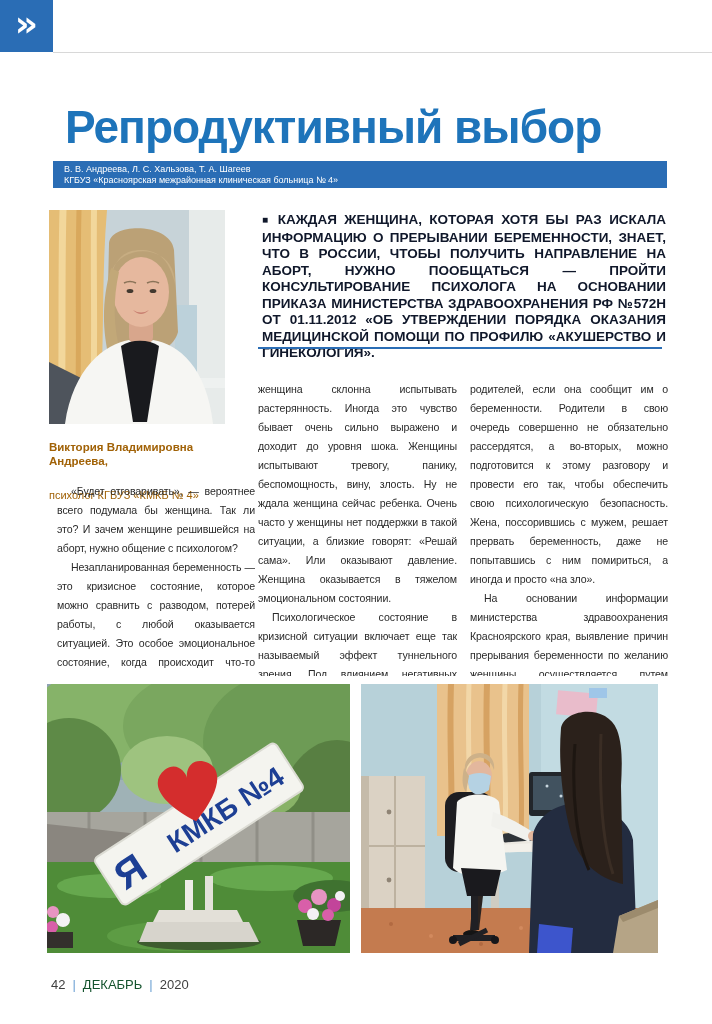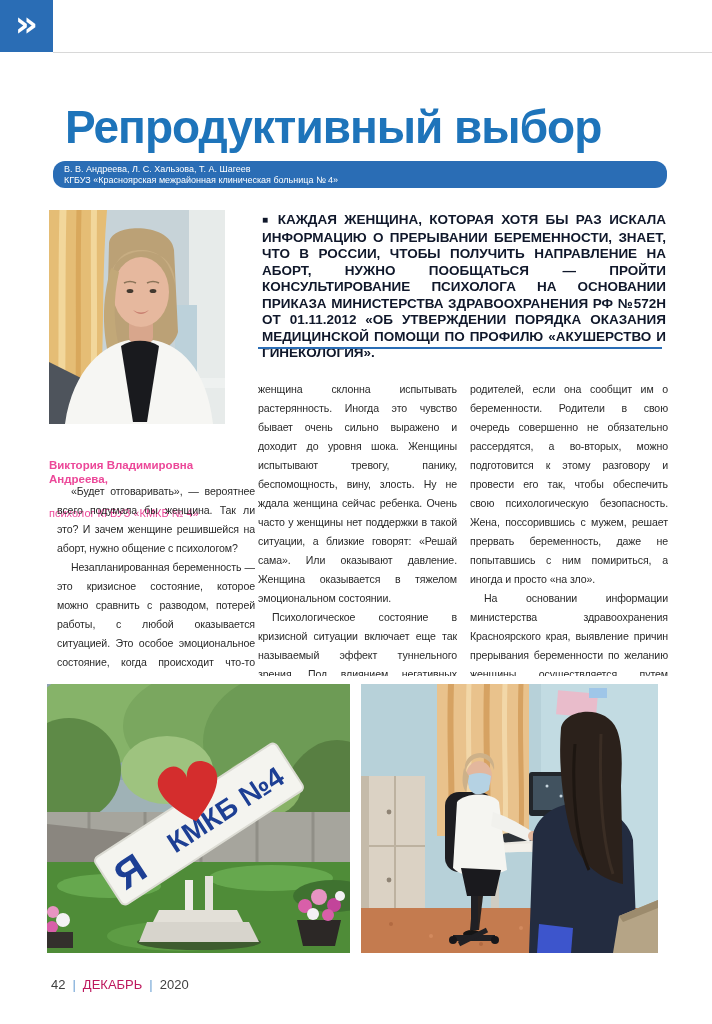--- a/index.html
+++ b/index.html
@@ -7,44 +7,44 @@
         font-family:"Liberation Sans",sans-serif;}
   .corner{position:absolute;left:0;top:0;width:53px;height:52px;background:#2a6db5;
           display:flex;align-items:center;justify-content:center;}
   .chev{color:#ffffff;font-size:36px;font-weight:bold;line-height:1;margin-top:-4px;
         font-family:"DejaVu Sans",sans-serif;}
   .top-rule{position:absolute;left:53px;top:52px;right:0;height:1px;background:#d8d8d8;}
   .title{position:absolute;left:53px;top:88px;margin:12px;width:640px;
          font-size:46px;font-weight:bold;letter-spacing:-1px;color:#1e74ba;}
   .author-bar{position:absolute;left:53px;top:161px;width:614px;height:27px;background:#2a6db5;
               color:#ffffff;font-size:9px;line-height:11px;padding-top:3px;box-sizing:border-box;
-              padding-left:11px;border-radius:12px;}
+              padding-left:11px;}
   .portrait{position:absolute;left:49px;top:210px;width:176px;height:214px;}
   .portrait svg{display:block;}
-  .caption{position:absolute;left:49px;top:458px;width:206px;color:#ec4899;}
+  .caption{position:absolute;left:49px;top:440px;width:206px;color:#a16207;}
   .caption .cap-name{font-size:11.5px;font-weight:bold;line-height:14px;}
   .caption .cap-role{font-size:11px;line-height:14px;margin-top:20px;}
   .lead{position:absolute;left:262px;top:212px;width:404px;color:#0f172a;
         font-size:13.5px;font-weight:bold;line-height:16.5px;text-align:justify;}
   .lead .bullet{font-size:10px;margin-right:6px;position:relative;top:-1px;}
   .lead-rule{position:absolute;left:258px;top:347px;width:404px;height:2px;background:#2a6db5;}
   .col{position:absolute;color:#2a2a2a;font-size:10.6px;line-height:19px;text-align:justify;
        letter-spacing:-0.1px;overflow:hidden;}
   .col p{margin:0;text-indent:14px;}
   .col p.cont{text-indent:0;}
   .col-1{left:57px;top:482px;width:198px;height:194px;}
   .col-2{left:258px;top:380px;width:199px;height:296px;}
   .col-3{left:470px;top:380px;width:198px;height:296px;}
   .photo{position:absolute;overflow:hidden;}
   .photo svg{display:block;}
   .photo-sign{left:47px;top:684px;width:303px;height:269px;}
   .photo-consult{left:361px;top:684px;width:297px;height:269px;}
   .footer{position:absolute;left:51px;top:977px;font-size:13px;color:#3f3f3f;}
   .footer .sep{color:#6fa3d4;padding:0 7px;}
-  .footer .month{color:#be185d;}
+  .footer .month{color:#14532d;}
 </style>
 </head>
 <body>
 
 <div class="page">
 
   <div class="corner">
     <span class="chev">»</span>
   </div>
   <div class="top-rule"></div>

